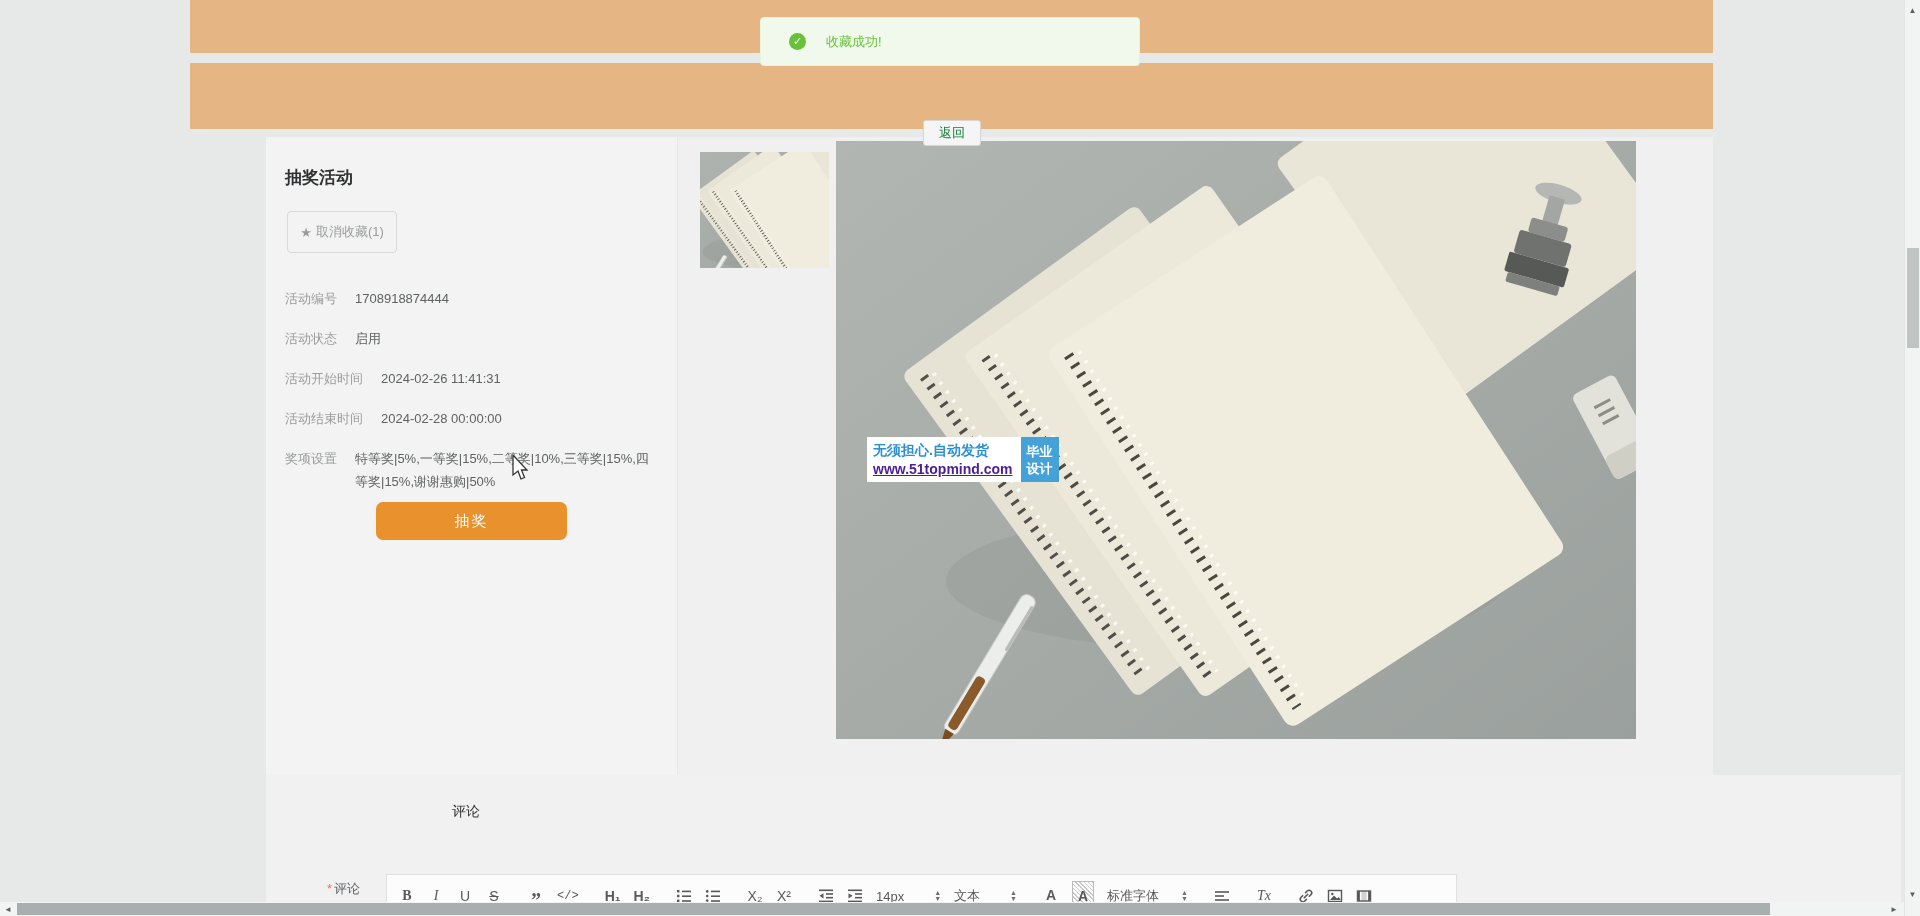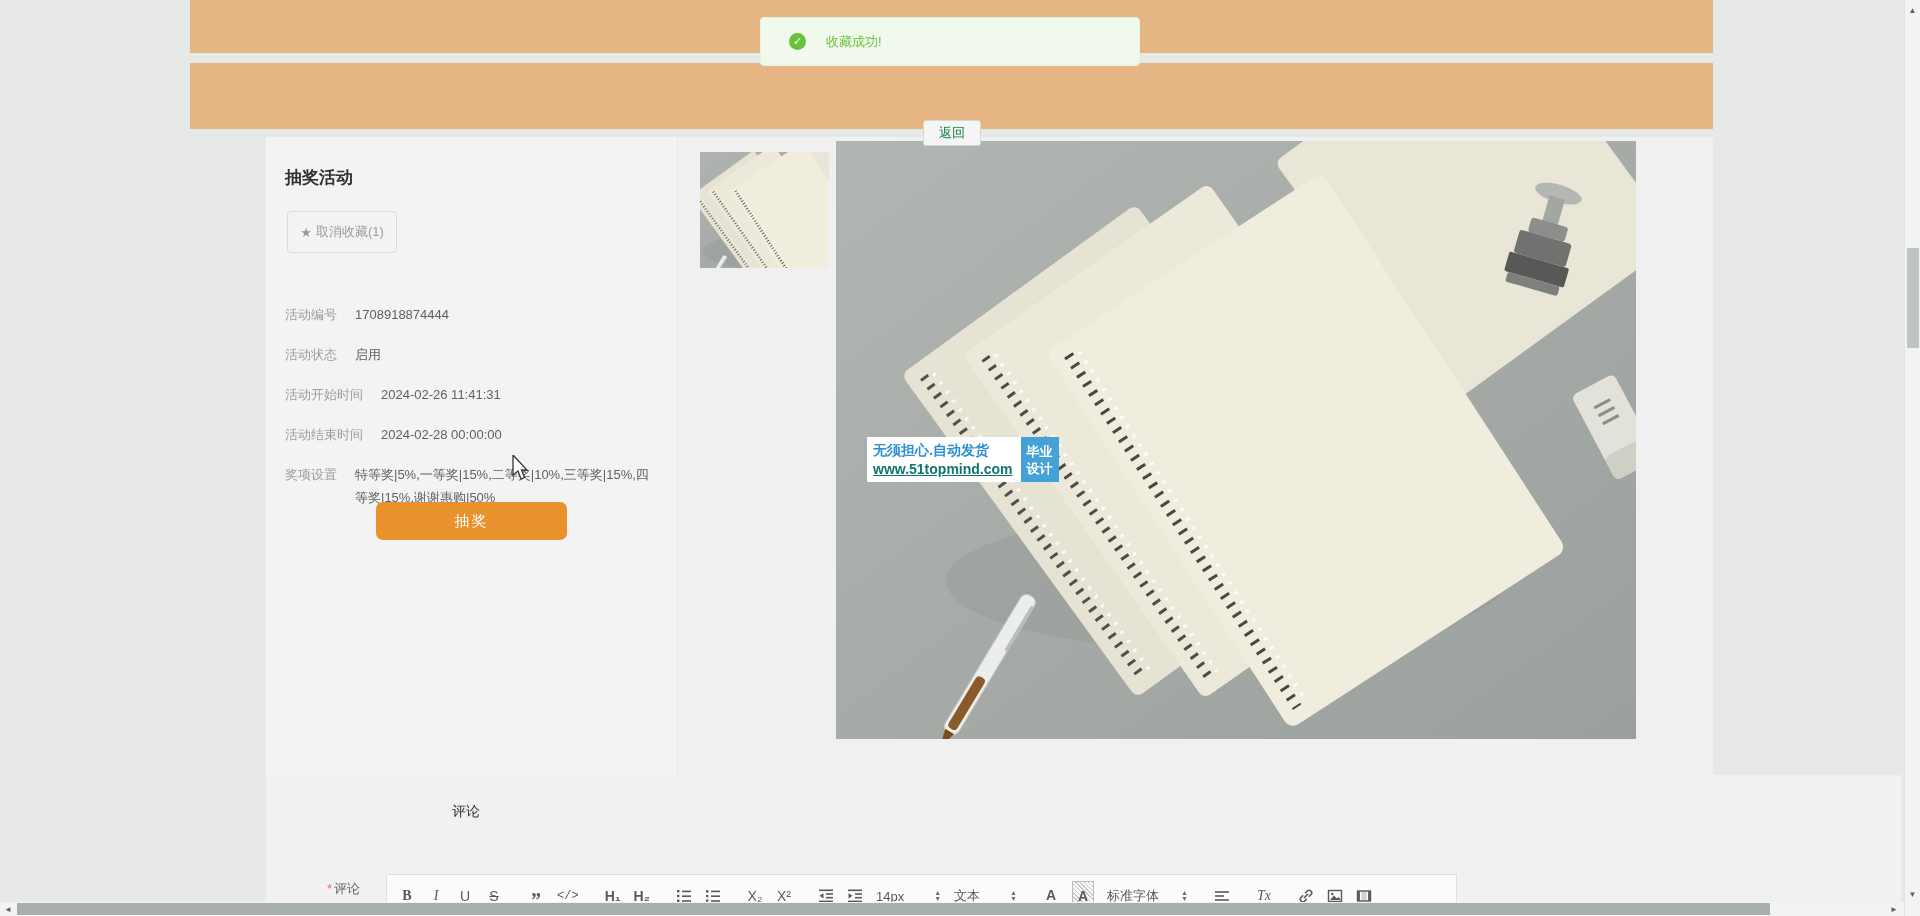--- a/index.html
+++ b/index.html
@@ -43,41 +43,41 @@
   .card-title{position:absolute;left:285px;top:166px;font-size:17px;font-weight:bold;color:#303133;}
   .unfav-btn{
     position:absolute;left:287px;top:211px;width:110px;height:42px;
     border:1px solid #d8dad9;border-radius:4px;background:transparent;
     color:#9a9c9b;font-size:13px;display:flex;align-items:center;justify-content:center;gap:4px;
     cursor:pointer;
   }
   .unfav-btn .star{font-size:13px;color:#9a9c9b;}
 
   .rows{position:absolute;left:285px;top:287px;width:365px;}
-  .row{display:flex;margin-bottom:17px;font-size:13px;line-height:23px;margin-top:16px;}
+  .row{display:flex;margin-bottom:17px;font-size:13px;line-height:23px;}
   .row .lbl{color:#9b9d9c;margin-right:18px;white-space:nowrap;flex:0 0 auto;}
   .row .val{color:#5f6163;flex:1 1 auto;word-break:break-all;}
 
   .draw-btn{
     position:absolute;left:376px;top:502px;width:191px;height:38px;
     background:#e8912d;border:none;border-radius:7px;color:#fdfdfd;font-size:15px;
     display:flex;align-items:center;justify-content:center;cursor:pointer;letter-spacing:2px;
   }
 
   
   .thumb{position:absolute;left:700px;top:152px;width:129px;height:116px;cursor:pointer;overflow:hidden;}
   .thumb svg{display:block;width:100%;height:100%;}
   .hero{position:absolute;left:836px;top:141px;width:800px;height:598px;overflow:hidden;}
   .hero svg{display:block;width:100%;height:100%;}
 
   
   .watermark{position:absolute;left:867px;top:437px;height:45px;display:flex;z-index:8;border-radius:21px;}
   .wm-left{background:#ffffff;padding:3px 8px 3px 6px;display:flex;flex-direction:column;justify-content:center;}
   .wm-l1{color:#2b8fd0;font-size:14px;font-weight:bold;white-space:nowrap;line-height:19px;}
-  .wm-l2{color:#0f766e;font-size:14px;font-weight:bold;text-decoration:underline;white-space:nowrap;line-height:19px;}
+  .wm-l2{color:#4c1d95;font-size:14px;font-weight:bold;text-decoration:underline;white-space:nowrap;line-height:19px;}
   .wm-badge{background:#45a2d9;color:#fff;font-size:13px;font-weight:bold;padding:3px 6px;
     display:flex;flex-direction:column;justify-content:center;text-align:center;line-height:17px;}
 
   
   .tab{position:absolute;top:784px;height:55px;display:flex;align-items:center;justify-content:center;font-size:14px;cursor:pointer;}
   .tab-intro{left:267px;width:143px;background:#e8eae9;color:#a3a5a4;}
   .tab-comments{left:410px;width:112px;background:transparent;color:#303133;}
 
   
   .comment-label{position:absolute;left:327px;top:880px;font-size:13px;color:#606266;z-index:2;}

